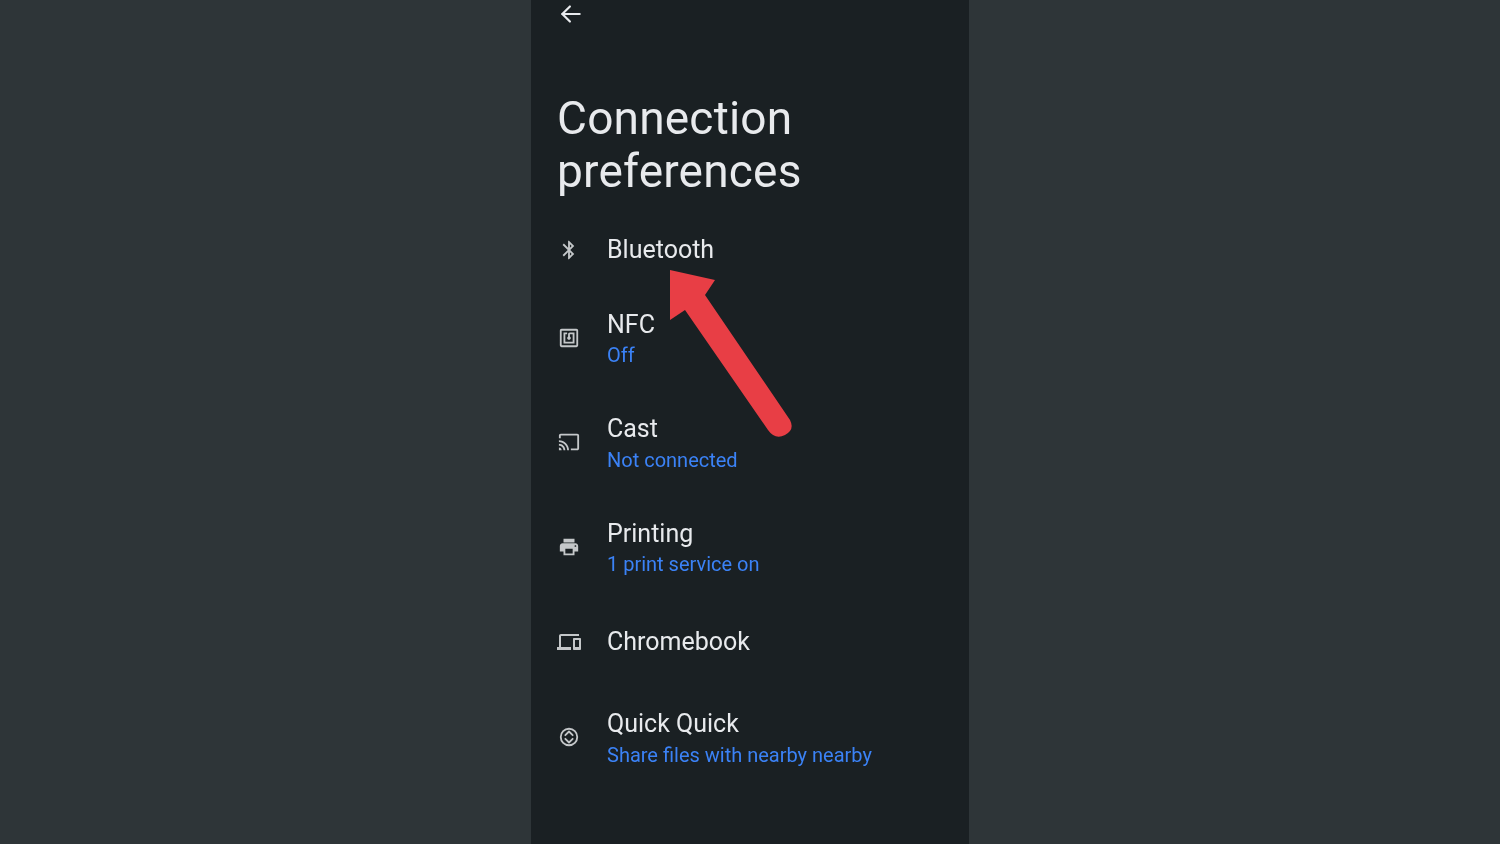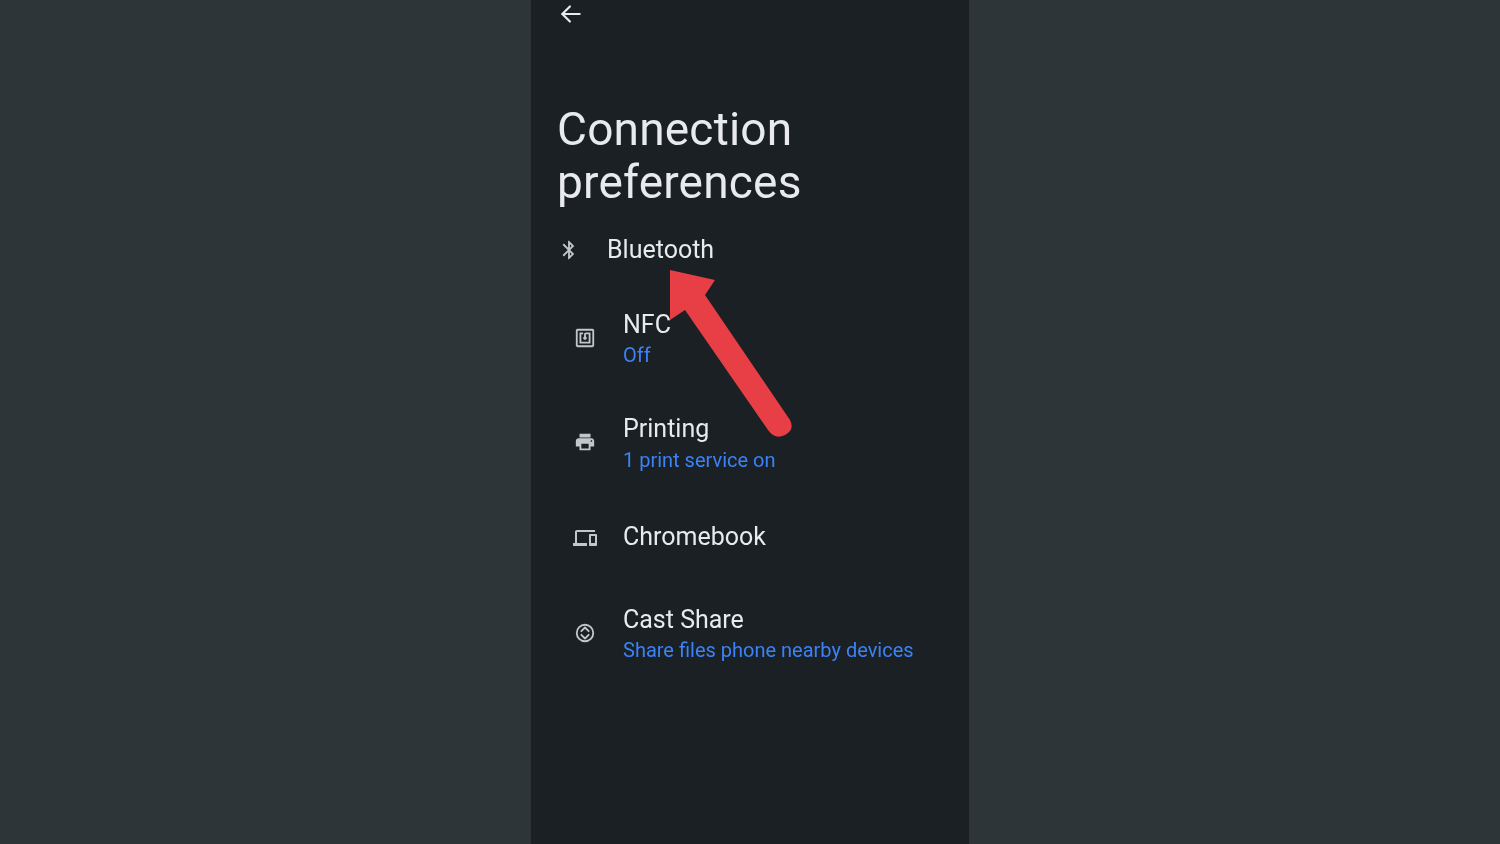--- a/index.html
+++ b/index.html
@@ -30,38 +30,38 @@
     width: 28px;
     height: 28px;
     display: flex;
     align-items: center;
     justify-content: center;
     color: #e8eaed;
     cursor: pointer;
   }
   .page-title {
     position: absolute;
-    top: 103px;
+    top: 92px;
     left: 26px;
     color: #e8eaed;
     font-size: 46px;
     font-weight: 400;
     line-height: 1.15;
     letter-spacing: 0.2px;
   }
   .settings-list {
     position: absolute;
     top: 224px;
     left: 0;
     right: 0;
   }
   .settings-item {
     display: flex;
     align-items: center;
-    padding: 14px 42px;
+    padding: 14px 26px;
     cursor: pointer;
     min-height: 68px;
   }
   .settings-item.single-line {
     min-height: 52px;
     padding: 10px 26px;
   }
   .item-icon {
     width: 24px;
     height: 24px;
@@ -131,20 +131,31 @@
         <svg width="22" height="22" viewBox="0 0 24 24" fill="currentColor">
           <path d="M20 2H4c-1.1 0-2 .9-2 2v16c0 1.1.9 2 2 2h16c1.1 0 2-.9 2-2V4c0-1.1-.9-2-2-2zm0 18H4V4h16v16zM18 6h-5c-1.1 0-2 .9-2 2v2.28c-.6.35-1 .98-1 1.72 0 1.1.9 2 2 2s2-.9 2-2c0-.74-.4-1.38-1-1.72V8h3v8H8V8h2V6H6v12h12V6z"></path>
         </svg>
       </span>
       <div class="item-text">
         <span class="item-title">NFC</span>
         <span class="item-subtitle">Off</span>
       </div>
     </div>
 
+    <div class="settings-item" style="margin-top:18px">
+      <span class="item-icon">
+        <svg width="22" height="22" viewBox="0 0 24 24" fill="currentColor">
+          <path d="M21 3H3c-1.1 0-2 .9-2 2v3h2V5h18v14h-7v2h7c1.1 0 2-.9 2-2V5c0-1.1-.9-2-2-2zM1 18v3h3c0-1.66-1.34-3-3-3zm0-4v2c2.76 0 5 2.24 5 5h2c0-3.87-3.13-7-7-7zm0-4v2c4.97 0 9 4.03 9 9h2c0-6.08-4.93-11-11-11z"></path>
+        </svg>
+      </span>
+      <div class="item-text">
+        <span class="item-title">Cast</span>
+        <span class="item-subtitle">Not connected</span>
+      </div>
+    </div>
 
     <div class="settings-item" style="margin-top:18px">
       <span class="item-icon">
         <svg width="22" height="22" viewBox="0 0 24 24" fill="currentColor">
           <path d="M19 8H5c-1.66 0-3 1.34-3 3v6h4v4h12v-4h4v-6c0-1.66-1.34-3-3-3zm-3 11H8v-5h8v5zm3-7c-.55 0-1-.45-1-1s.45-1 1-1 1 .45 1 1-.45 1-1 1zm-1-9H6v4h12V3z"></path>
         </svg>
       </span>
       <div class="item-text">
         <span class="item-title">Printing</span>
         <span class="item-subtitle">1 print service on</span>
@@ -164,22 +175,22 @@
 
     <div class="settings-item" style="margin-top:18px">
       <span class="item-icon">
         <svg width="22" height="22" viewBox="0 0 24 24" fill="none" stroke="currentColor" stroke-width="2">
           <circle cx="12" cy="12" r="9"></circle>
           <path d="M8 10 L12 6 L16 10" stroke-linecap="round" stroke-linejoin="round"></path>
           <path d="M16 14 L12 18 L8 14" stroke-linecap="round" stroke-linejoin="round"></path>
         </svg>
       </span>
       <div class="item-text">
-        <span class="item-title">Cast Share</span>
-        <span class="item-subtitle">Share files phone nearby devices</span>
+        <span class="item-title">Quick Quick</span>
+        <span class="item-subtitle">Share files with nearby nearby</span>
       </div>
     </div>
 
     <div class="settings-item" style="margin-top:18px">
       
       
     </div>
 
   </div>
 </div>

